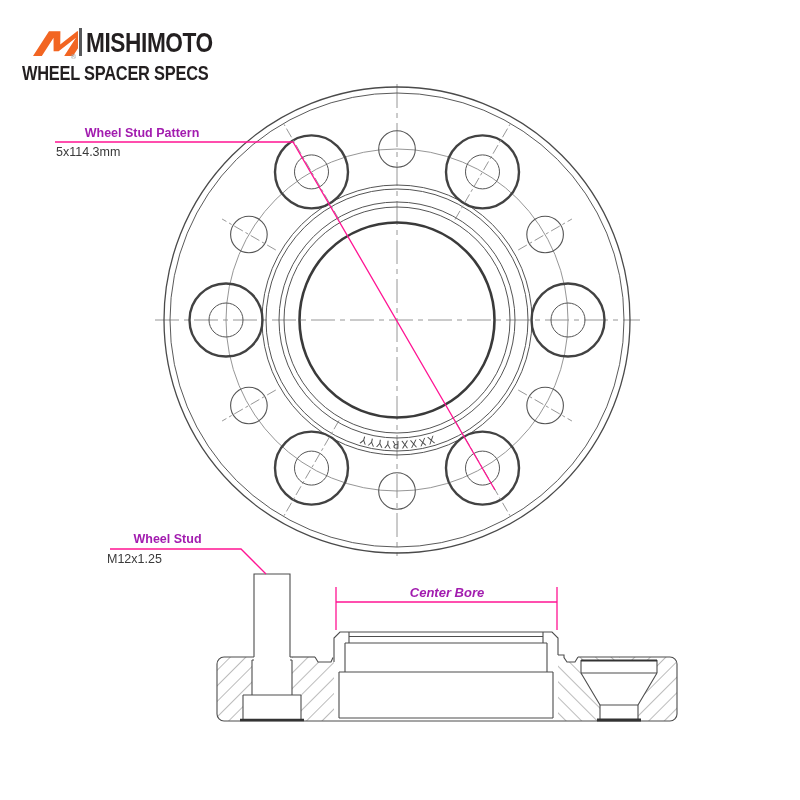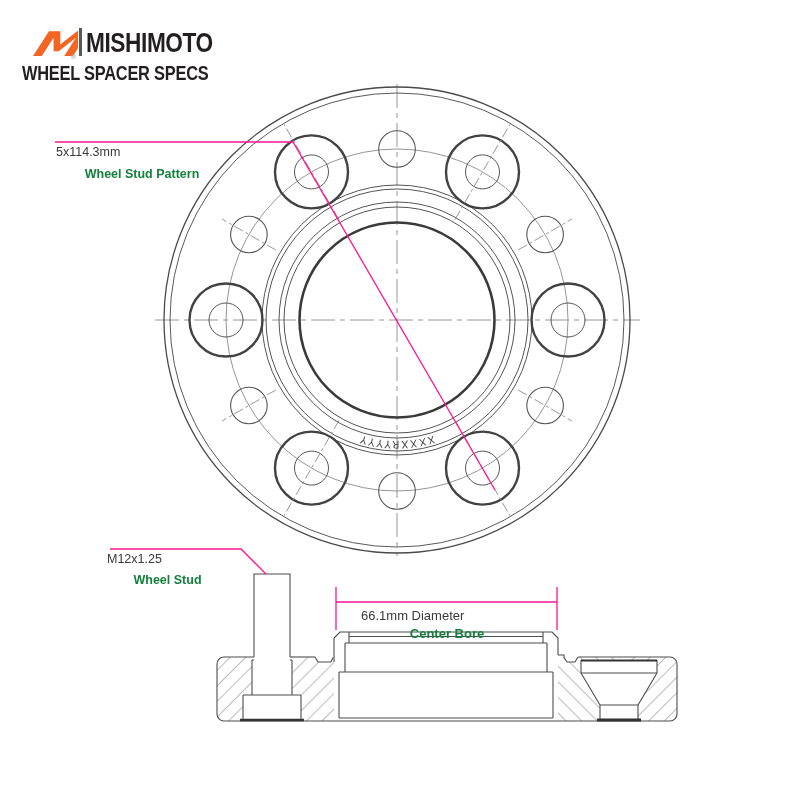--- a/index.html
+++ b/index.html
@@ -6,27 +6,27 @@
   html,body{margin:0;padding:0;background:#ffffff;}
   .canvas{position:relative;width:800px;height:800px;background:#fff;overflow:hidden;
           font-family:"Liberation Sans", sans-serif;color:#231f20;}
   .layer{position:absolute;left:0;top:0;}
   .lbl{position:absolute;white-space:nowrap;transform-origin:0 0;}
   .brand-name{left:86px;top:28px;font-size:27px;font-weight:bold;letter-spacing:-0.5px;
               transform:scaleX(0.84);color:#231f20;}
   .brand-tagline{left:22px;top:61px;font-size:20.5px;font-weight:bold;letter-spacing:-0.3px;
               transform:scaleX(0.80);color:#231f20;}
   .brand-sep{position:absolute;left:79px;top:28px;width:3px;height:28px;background:#58595b;}
-  .callout-label{font-size:12.5px;font-weight:bold;color:#15803d;text-align:center;margin-top:41px;}
+  .callout-label{font-size:12.5px;font-weight:bold;color:#a21caf;text-align:center;}
   .callout-value{font-size:12.5px;font-weight:normal;color:#3a3a3a;text-align:left;}
   .c-wsp-l{left:56px;top:126px;width:172px;}
   .c-wsp-v{left:56px;top:145px;width:172px;}
   .c-ws-l{left:110px;top:532px;width:115px;}
   .c-ws-v{left:107px;top:552px;width:112px;}
-  .c-cb-l{left:361px;top:585px;width:172px;font-size:13px;}
+  .c-cb-l{left:361px;top:585px;width:172px;font-size:13px;font-style:italic;}
   .c-cb-v{left:361px;top:608px;width:172px;font-size:13px;}
   svg{display:block;}
 </style>
 </head>
 <body>
 
 <div class="canvas">
 
   <svg class="layer" width="800" height="800" viewBox="0 0 800 800">
     <defs>
@@ -174,15 +174,14 @@
     <div class="lbl brand-tagline">WHEEL SPACER SPECS</div>
   </div>
 
   <div class="lbl callout-label c-wsp-l">Wheel Stud Pattern</div>
   <div class="lbl callout-value c-wsp-v">5x114.3mm</div>
 
   <div class="lbl callout-label c-ws-l">Wheel Stud</div>
   <div class="lbl callout-value c-ws-v">M12x1.25</div>
 
   <div class="lbl callout-label c-cb-l">Center Bore</div>
-  <div class="lbl callout-value c-cb-v">66.1mm Diameter</div>
 
 </div>
 
 </body></html>

